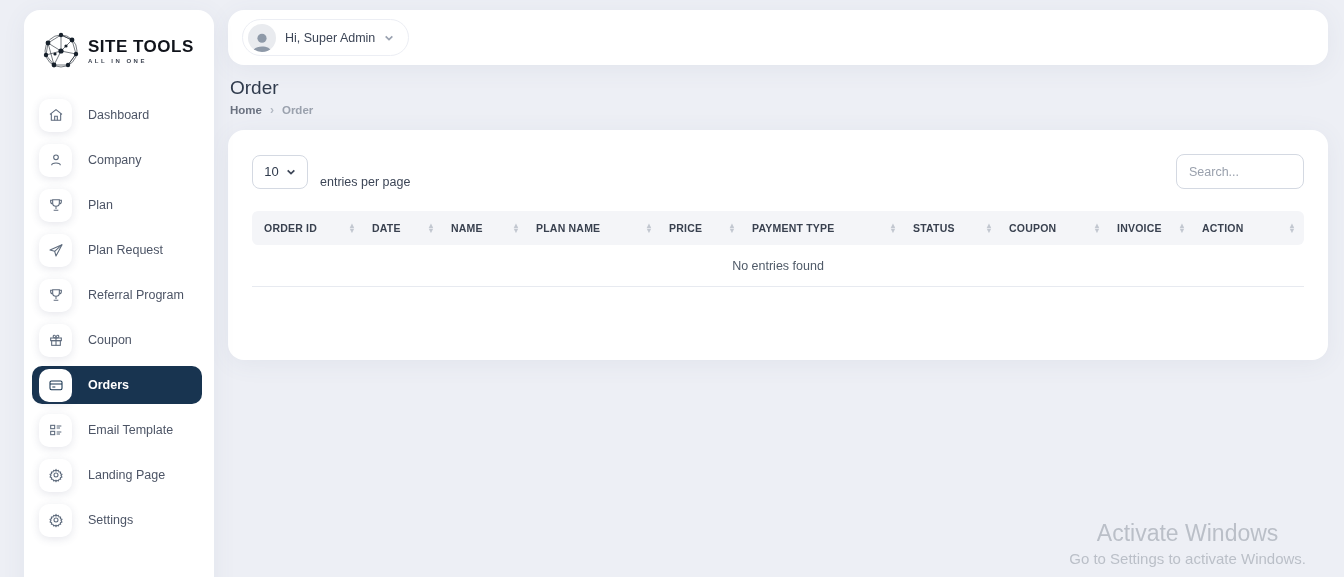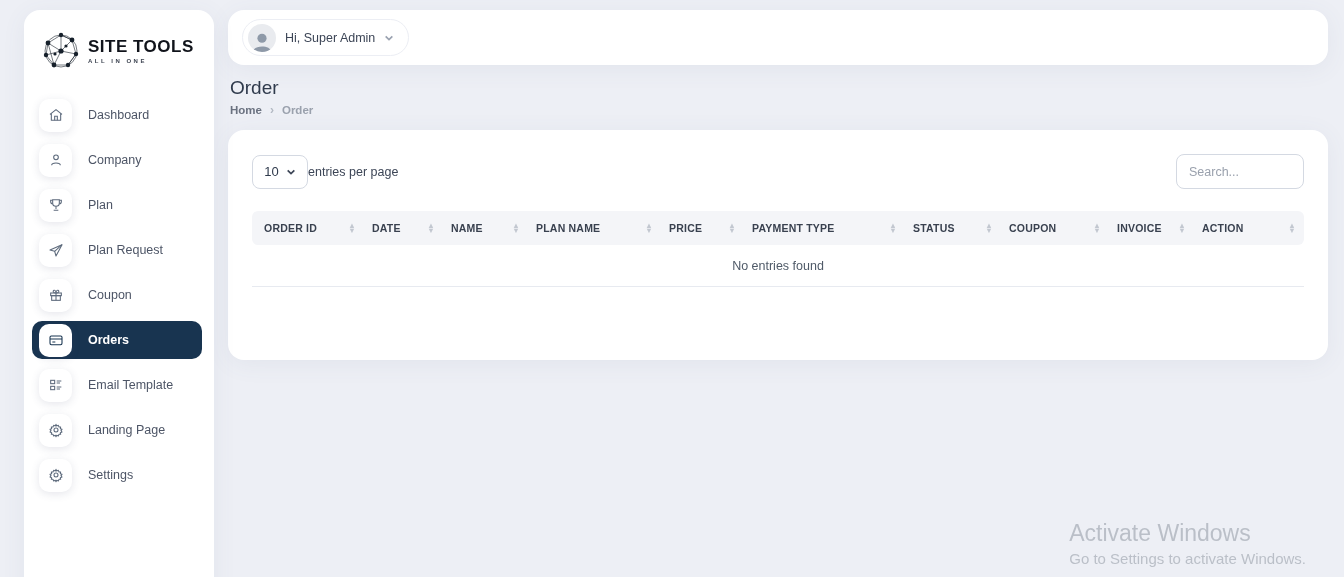--- a/index.html
+++ b/index.html
@@ -69,21 +69,21 @@
   .bc-home { color:#6b7280; cursor:pointer; }
   .bc-sep { color:#b3b9c3; font-size:12px; }
   .bc-current { color:#9aa1ad; }
   
   .card {
     margin-top:13px; background:#ffffff; border-radius:16px;
     box-shadow:0 4px 24px rgba(90,100,130,0.07);
     padding:24px 24px 72px 24px; min-height:230px;
   }
   .controls { display:flex; align-items:center; justify-content:space-between; margin-bottom:22px; }
-  .entries { display:flex; align-items:center; }
+  .entries { display:flex; align-items:flex-end; gap:12px; }
   .select-box {
     width:56px; height:34px; border:1px solid #d4d9e2; border-radius:8px;
     display:flex; align-items:center; justify-content:center; gap:7px;
     font-size:13px; color:#2f3a4c; background:#fff; cursor:pointer;
   }
   .select-box .chev { stroke:#3c4556; }
   .entries-label { font-size:12.5px; color:#3c4556; }
   .search-input {
     width:128px; height:35px; border:1px solid #d4d9e2; border-radius:8px;
     padding:0 12px; font-size:12.5px; color:#3c4556; outline:none;
@@ -101,21 +101,21 @@
   .th-inner { display:flex; align-items:center; justify-content:space-between; }
   .sort { display:flex; flex-direction:column; line-height:5px; font-size:7.5px; color:#c2c7d0; cursor:pointer; }
   col.c1{width:112px} col.c2{width:79px} col.c3{width:85px} col.c4{width:133px}
   col.c5{width:83px} col.c6{width:161px} col.c7{width:96px} col.c8{width:108px}
   col.c9{width:85px} col.c10{width:110px}
   .empty-cell {
     text-align:center; font-size:12.5px; color:#4f5a68;
     padding:14px 0 13px 0; border-bottom:1px solid #e7eaf0;
   }
   
-  .watermark { position:absolute; right:38px; bottom:10px; text-align:left; pointer-events:none; }
+  .watermark { position:absolute; right:38px; bottom:10px; text-align:center; pointer-events:none; }
   .wm1 { font-size:23px; color:#aab0b9; opacity:0.75; }
   .wm2 { font-size:15px; color:#aab0b9; opacity:0.75; margin-top:3px; }
 </style>
 </head>
 <body>
 
 <aside class="sidebar">
   <div class="logo">
     <svg class="logo-net" viewBox="0 0 46 46">
       <g stroke="#1a222c" stroke-width="0.6" fill="none">
@@ -176,20 +176,30 @@
         <svg viewBox="0 0 24 24">
             <path d="M21 4 L3 12 L10 14 L12 21 L21 4 Z" stroke-linejoin="round"></path>
             <path d="M10 14 L21 4"></path>
           </svg>
       </span>
       <span class="menu-label">Plan Request</span>
     </div>
     <div class="menu-item">
       <span class="icon-box">
         <svg viewBox="0 0 24 24">
+            <path d="M7 4 H17 V9 a5 5 0 0 1 -10 0 Z"></path>
+            <path d="M7 5 H4 v2 a3 3 0 0 0 3 3 M17 5 h3 v2 a3 3 0 0 1 -3 3"></path>
+            <path d="M12 14 V18 M8.5 20 H15.5"></path>
+          </svg>
+      </span>
+      <span class="menu-label">Referral Program</span>
+    </div>
+    <div class="menu-item">
+      <span class="icon-box">
+        <svg viewBox="0 0 24 24">
             <rect x="4" y="9" width="16" height="4"></rect>
             <rect x="5.5" y="13" width="13" height="7"></rect>
             <path d="M12 9 V20 M12 9 C9 9 7 7.5 8 5.5 C9 3.8 12 5 12 9 C12 5 15 3.8 16 5.5 C17 7.5 15 9 12 9 Z"></path>
           </svg>
       </span>
       <span class="menu-label">Coupon</span>
     </div>
     <div class="menu-item active">
       <span class="icon-box">
         <svg viewBox="0 0 24 24">

